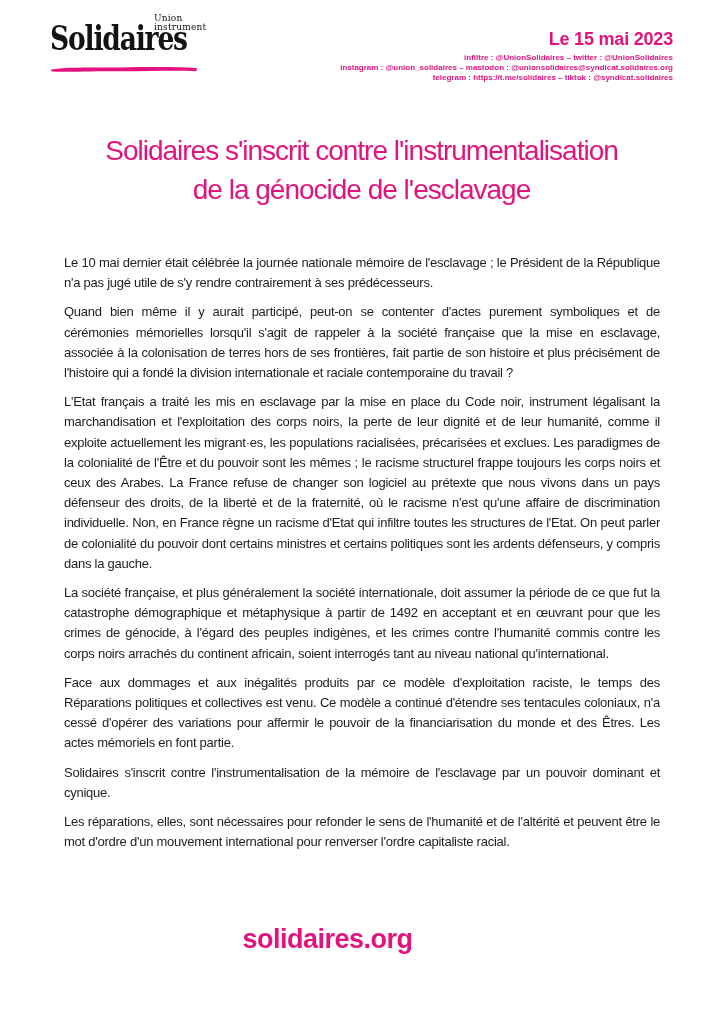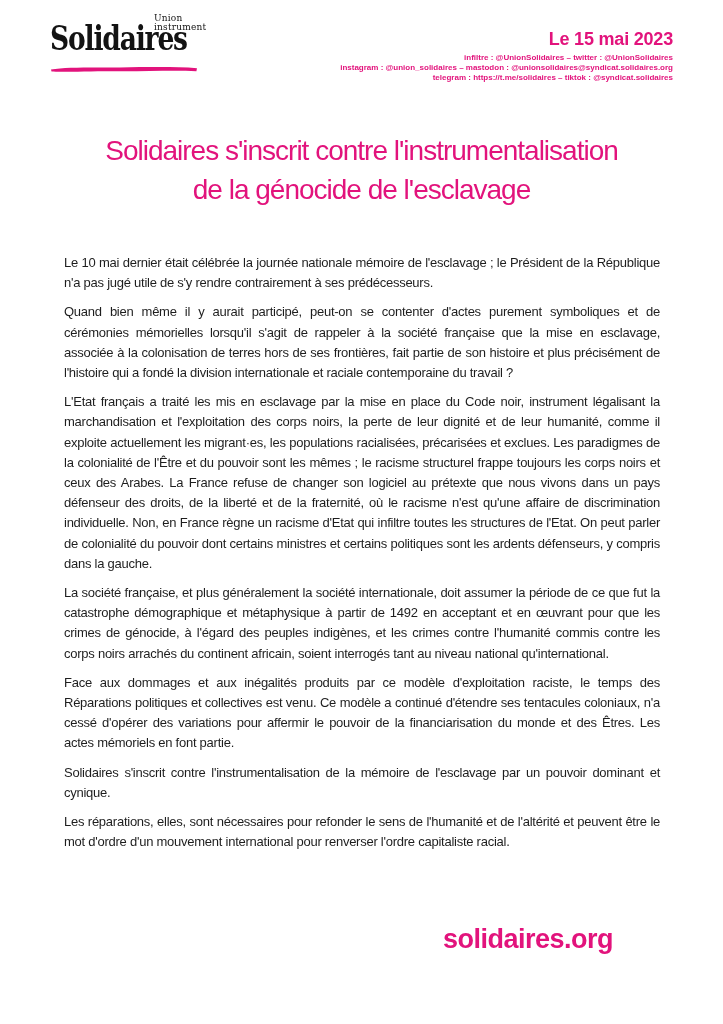--- a/index.html
+++ b/index.html
@@ -52,21 +52,21 @@
     color: var(--ink);
     font-size: 13px; line-height: 20.2px; letter-spacing: -0.25px;
     text-align: justify;
     margin-top: 20px;
   }
   .body-text p { margin: 0 0 9px 0; }
 
   
   .footer {
     position: absolute; top: 924px; left: 0; width: 613px;
-    text-align: right;
+    text-align: center;
     padding-left: 42px;
   }
   .footer span {
     color: var(--pink); font-weight: bold; font-size: 27px; letter-spacing: -0.5px;
     cursor: pointer;
   }
 </style>
 </head>
 <body>
 

